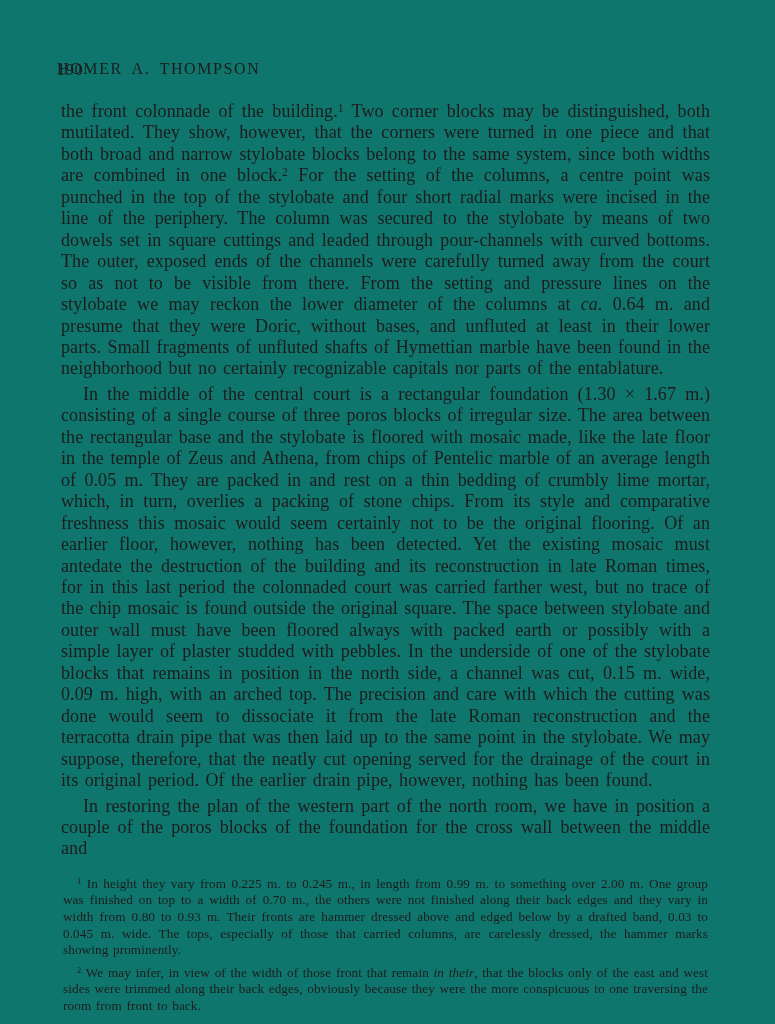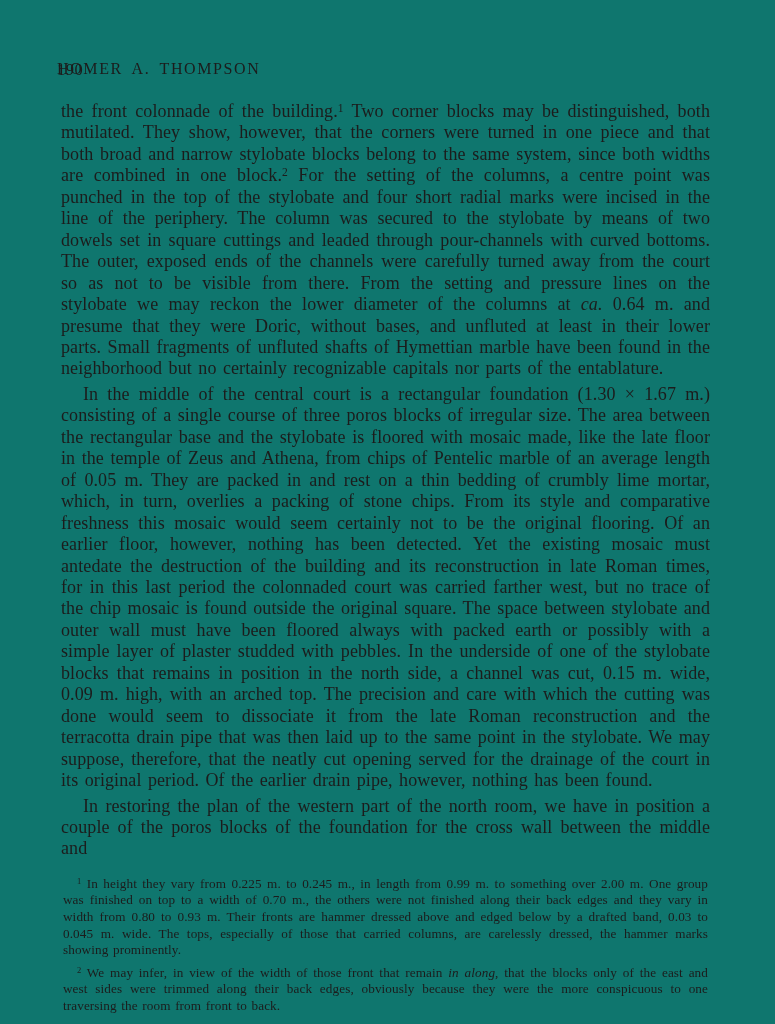--- a/index.html
+++ b/index.html
@@ -83,16 +83,16 @@
   </div>
 
   <div class="body-text">
     <p><span>the front colonnade of the building.</span><sup>1</sup><span> Two corner blocks may be distinguished, both mutilated. They show, however, that the corners were turned in one piece and that both broad and narrow stylobate blocks belong to the same system, since both widths are combined in one block.</span><sup>2</sup><span> For the setting of the columns, a centre point was punched in the top of the stylobate and four short radial marks were incised in the line of the periphery. The column was secured to the stylobate by means of two dowels set in square cuttings and leaded through pour-channels with curved bottoms. The outer, exposed ends of the channels were carefully turned away from the court so as not to be visible from there. From the setting and pressure lines on the stylobate we may reckon the lower diameter of the columns at </span><i>ca.</i><span> 0.64 m. and presume that they were Doric, without bases, and unfluted at least in their lower parts. Small fragments of unfluted shafts of Hymettian marble have been found in the neighborhood but no certainly recognizable capitals nor parts of the entablature.</span></p>
     <p class="indent"><span>In the middle of the central court is a rectangular foundation (1.30 × 1.67 m.) consisting of a single course of three poros blocks of irregular size. The area between the rectangular base and the stylobate is floored with mosaic made, like the late floor in the temple of Zeus and Athena, from chips of Pentelic marble of an average length of 0.05 m. They are packed in and rest on a thin bedding of crumbly lime mortar, which, in turn, overlies a packing of stone chips. From its style and comparative freshness this mosaic would seem certainly not to be the original flooring. Of an earlier floor, however, nothing has been detected. Yet the existing mosaic must antedate the destruction of the building and its reconstruction in late Roman times, for in this last period the colonnaded court was carried farther west, but no trace of the chip mosaic is found outside the original square. The space between stylobate and outer wall must have been floored always with packed earth or possibly with a simple layer of plaster studded with pebbles. In the underside of one of the stylobate blocks that remains in position in the north side, a channel was cut, 0.15 m. wide, 0.09 m. high, with an arched top. The precision and care with which the cutting was done would seem to dissociate it from the late Roman reconstruction and the terracotta drain pipe that was then laid up to the same point in the stylobate. We may suppose, therefore, that the neatly cut opening served for the drainage of the court in its original period. Of the earlier drain pipe, however, nothing has been found.</span></p>
     <p class="indent justify-last"><span>In restoring the plan of the western part of the north room, we have in position a couple of the poros blocks of the foundation for the cross wall between the middle and</span></p>
   </div>
 
   <div class="footnotes">
     <p><sup>1</sup><span> In height they vary from 0.225 m. to 0.245 m., in length from 0.99 m. to something over 2.00 m. One group was finished on top to a width of 0.70 m., the others were not finished along their back edges and they vary in width from 0.80 to 0.93 m. Their fronts are hammer dressed above and edged below by a drafted band, 0.03 to 0.045 m. wide. The tops, especially of those that carried columns, are carelessly dressed, the hammer marks showing prominently.</span></p>
-    <p><sup>2</sup><span> We may infer, in view of the width of those front that remain </span><i>in along</i><span>, that the blocks only of the east and west sides were trimmed along their back edges, obviously because they were the more conspicuous to one traversing the room from front to back.</span></p>
+    <p><sup>2</sup><span> We may infer, in view of the width of those front that remain </span><i>in their</i><span>, that the blocks only of the east and west sides were trimmed along their back edges, obviously because they were the more conspicuous to one traversing the room from front to back.</span></p>
   </div>
 
 </div>
 
 </body></html>

